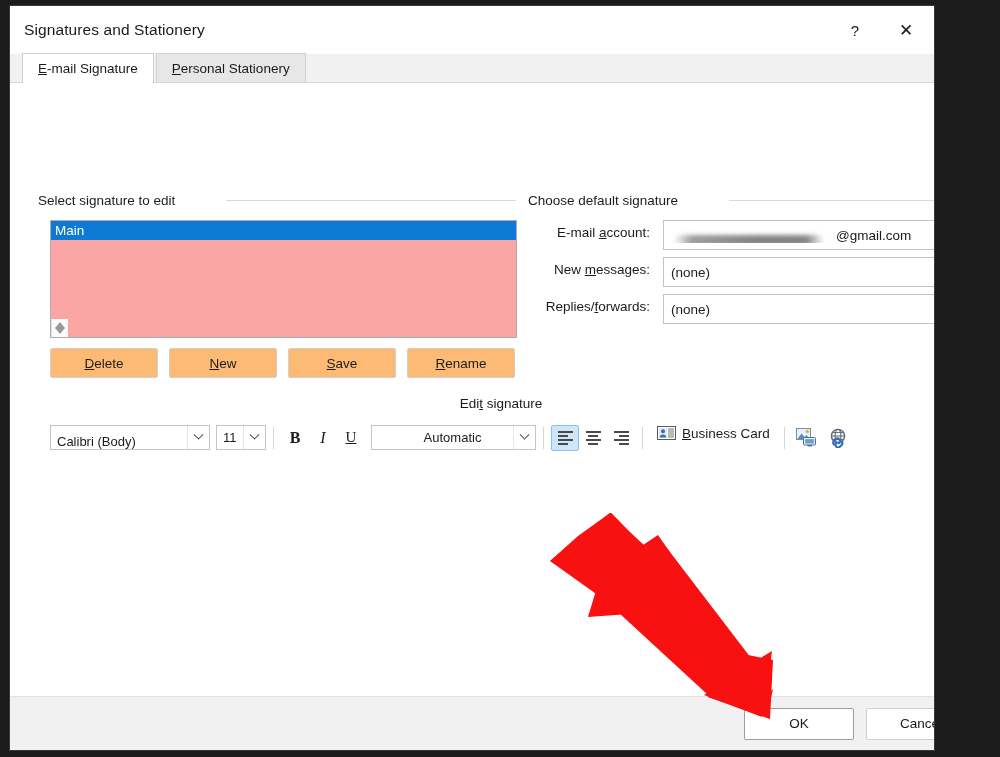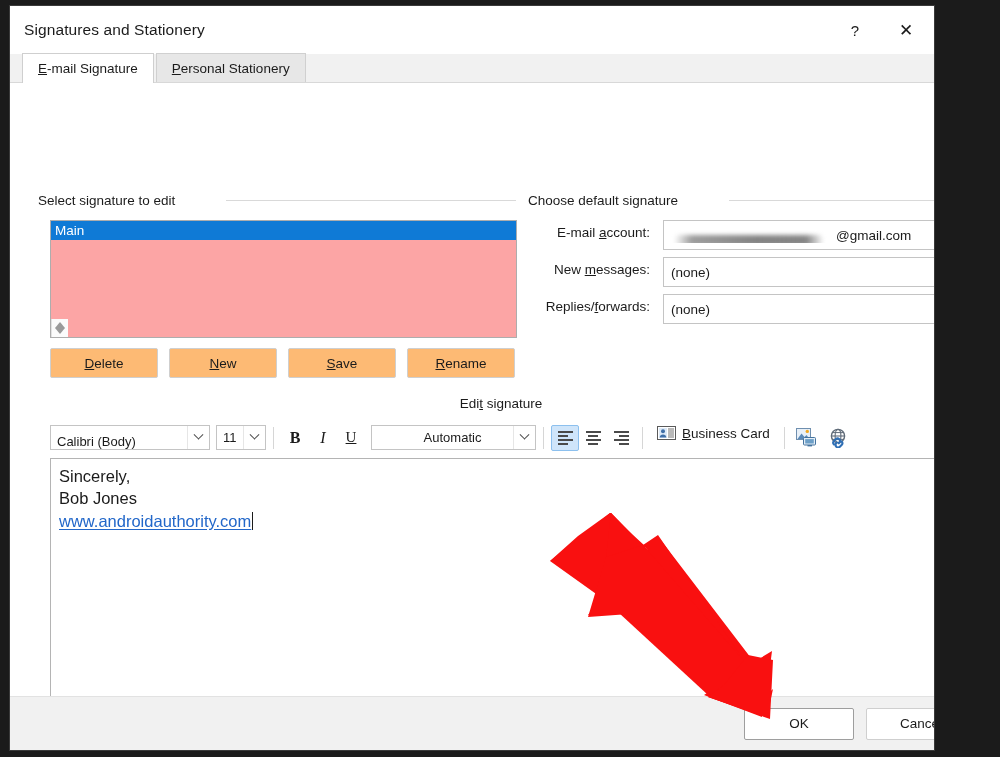--- a/index.html
+++ b/index.html
@@ -468,32 +468,20 @@
             <ellipse cx="11" cy="8" rx="2.9" ry="6.6" fill="none" stroke="#5f6b78" stroke-width="1.1"></ellipse>
             <line x1="4.4" y1="8" x2="17.6" y2="8" stroke="#5f6b78" stroke-width="1.1"></line>
             <line x1="5.3" y1="4.6" x2="16.7" y2="4.6" stroke="#5f6b78" stroke-width="1"></line>
             <line x1="5.3" y1="11.4" x2="16.7" y2="11.4" stroke="#5f6b78" stroke-width="1"></line>
             <path d="M7 16.5a2.6 2.6 0 0 1 0-3.6l2-2a2.6 2.6 0 0 1 3.6 3.6l-.8.8" fill="none" stroke="#2f6fb5" stroke-width="2.1" stroke-linecap="round"></path>
             <path d="M14.6 13.4a2.6 2.6 0 0 1 0 3.6l-2 2a2.6 2.6 0 0 1-3.6-3.6l.8-.8" fill="none" stroke="#2f6fb5" stroke-width="2.1" stroke-linecap="round"></path>
           </svg>
         </div>
       </div>
 
-      <div class="editor">
-        <div class="body">
-          <div>Sincerely,</div>
-          <div>Bob Jones</div>
-          <div>
-            <span class="linkline">www.androidauthority.com</span><span class="caret"></span>
-          </div>
-        </div>
-        <div class="ed-scroll">
-          <div class="ed-thumb"></div>
-        </div>
-      </div>
 
       <div class="linktext" style="left:28px; top:659px;">Get signature templates</div>
     </div>
 
     <div class="footer">
       <div class="btn default">OK</div>
       <div class="btn">Cancel</div>
     </div>
   </div>
 

